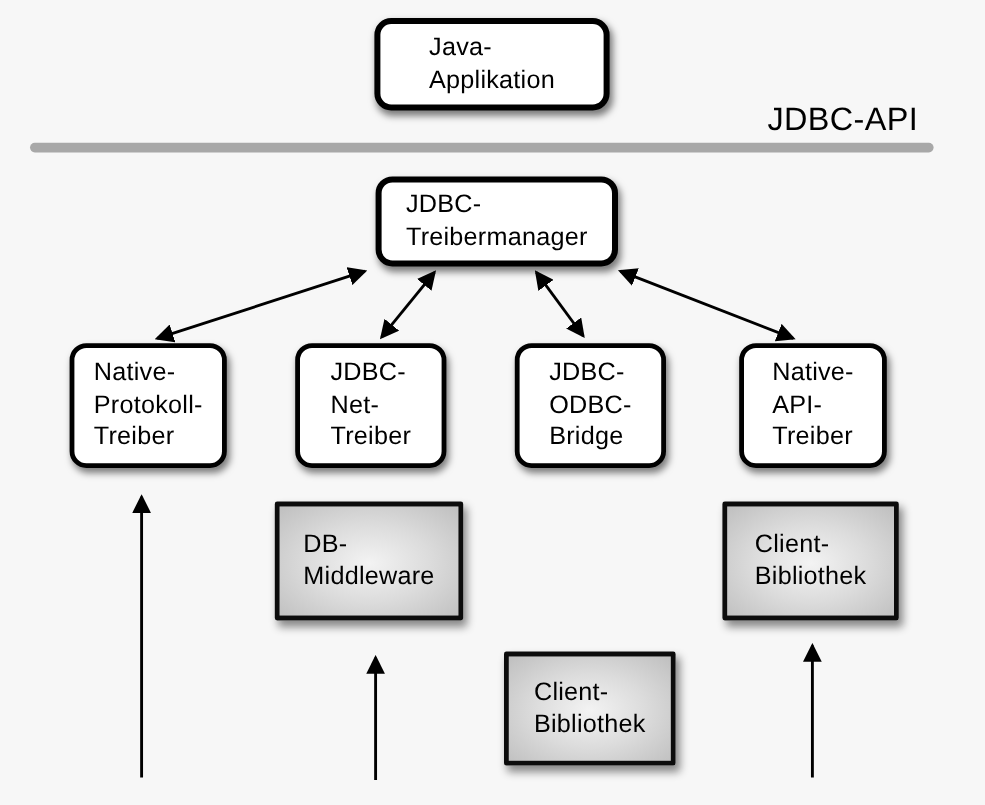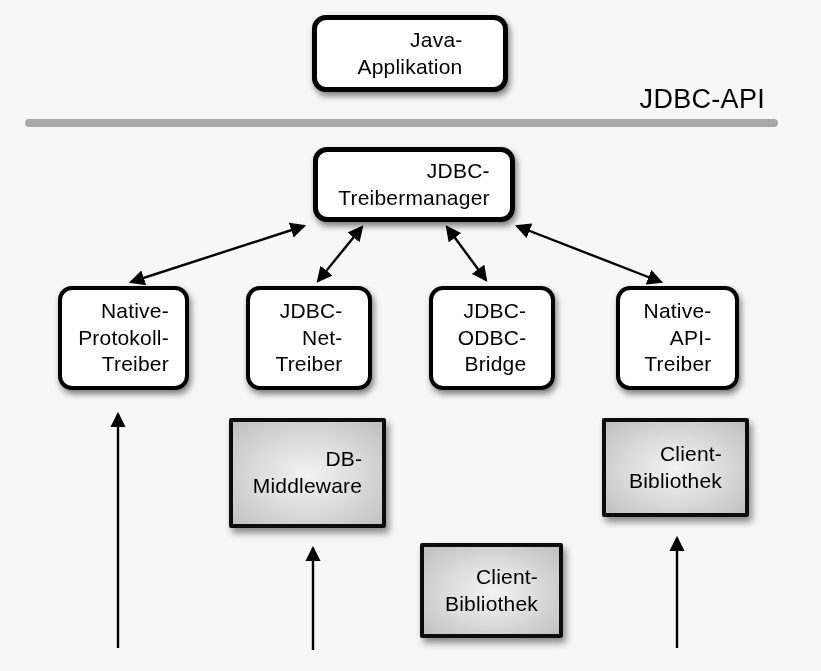--- a/index.html
+++ b/index.html
@@ -26,21 +26,21 @@
   .arrows{
     position:absolute;left:0;top:0;width:821px;height:671px;
     pointer-events:none;
   }
   .arrows line{stroke:var(--arrow);stroke-width:2.4;}
   .arrows .head{fill:var(--arrow);}
   .node{
     position:absolute;
     box-sizing:border-box;
     display:flex;align-items:center;justify-content:center;
-    text-align:right;
+    text-align:left;
     color:var(--text);
     font-size:21px;
     line-height:1.28;
     white-space:pre-line;
     letter-spacing:0.2px;
   }
   .rounded{
     background:var(--box-fill);
     border:4px solid var(--box-border);
     border-radius:14px;
@@ -117,21 +117,21 @@
     <span>JDBC-
 ODBC-
 Bridge</span>
   </div>
   <div class="node rounded" style="left:616px;top:286px;width:123px;height:104px;">
     <span>Native-
 API-
 Treiber</span>
   </div>
 
-  <div class="node graybox" style="left:229px;top:418px;width:157px;height:110px;">
+  <div class="node graybox" style="left:229px;top:418px;width:157px;height:99px;">
     <span>DB-
 Middleware</span>
   </div>
   <div class="node graybox" style="left:602px;top:418px;width:147px;height:99px;">
     <span>Client-
 Bibliothek</span>
   </div>
 
   <div class="node graybox" style="left:420px;top:543px;width:143px;height:95px;">
     <span>Client-

